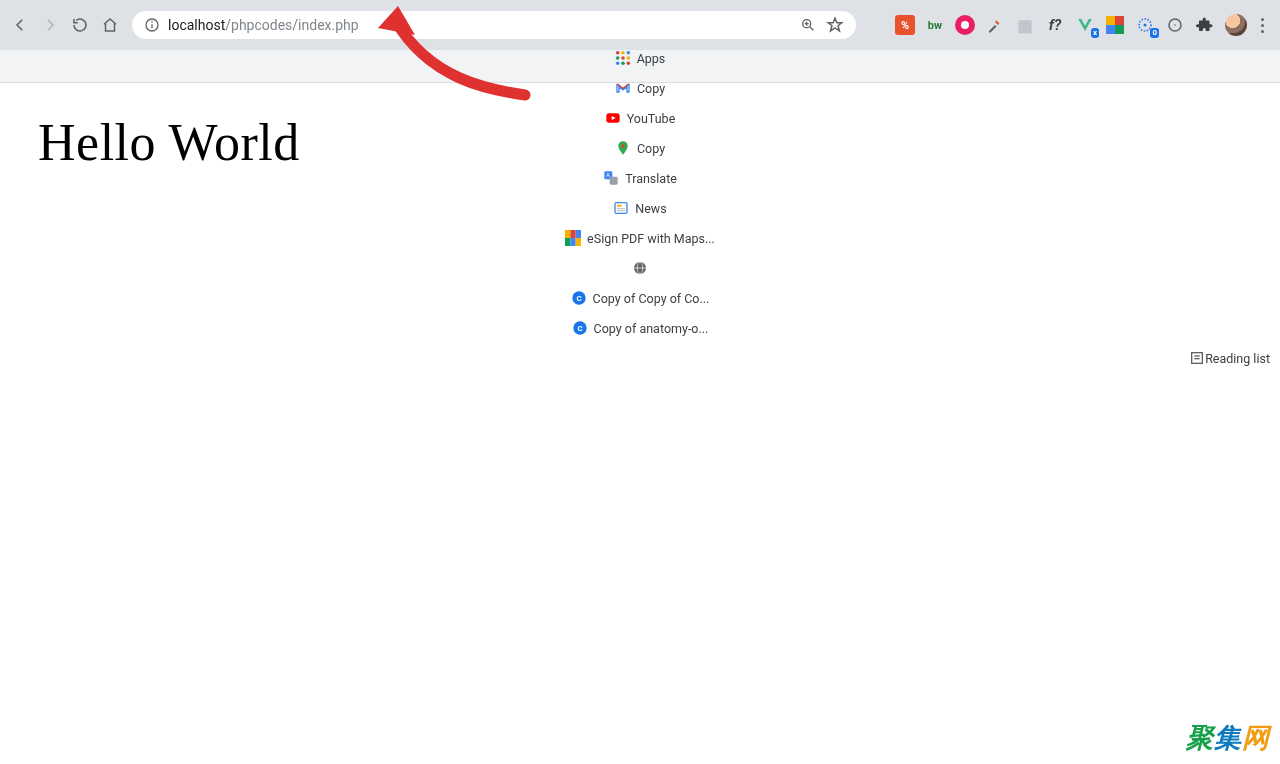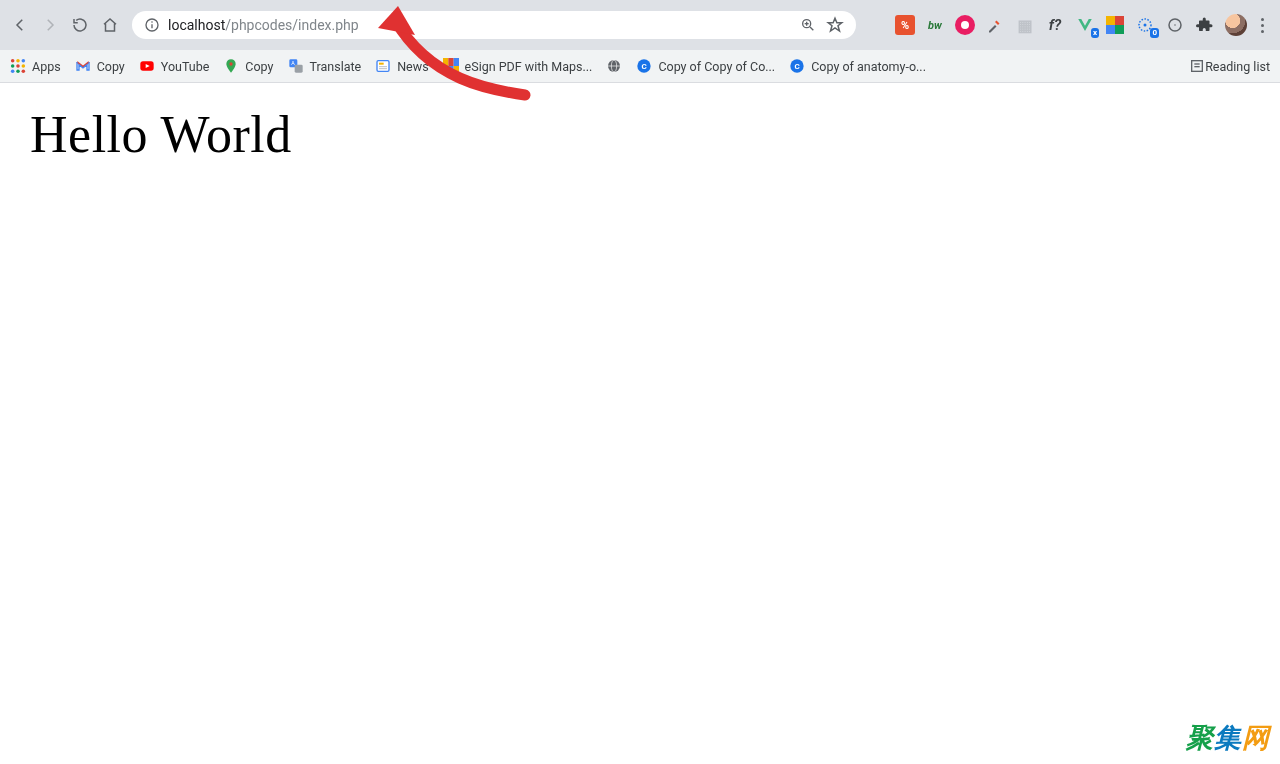--- a/index.html
+++ b/index.html
@@ -26,27 +26,27 @@
   .ext-badge{position:relative;}
   .ext-badge .b{position:absolute;bottom:-3px;right:-4px;background:#1a73e8;color:#fff;
     font-size:8px;border-radius:3px;padding:0 2px;line-height:10px;}
   .avatar{width:22px;height:22px;border-radius:50%;
     background:radial-gradient(circle at 35% 30%,#f7c59f 0 35%,#8d6e63 36% 60%,#5d4037 61% 100%);}
   .menu-dots{display:flex;flex-direction:column;gap:3px;padding:4px;}
   .menu-dots span{width:3px;height:3px;background:#5f6368;border-radius:50%;}
   
   .bm-bar{height:32px;background:#f1f3f4;border-bottom:1px solid #dadce0;
     display:flex;align-items:center;padding:0 10px;gap:14px;font-size:12.5px;
-    color:#3c4043;}
+    color:#3c4043;flex-direction:column;}
   .bm{display:flex;align-items:center;gap:6px;white-space:nowrap;}
   .bm .ic{width:16px;height:16px;display:flex;align-items:center;justify-content:center;}
   .bm-right{margin-left:auto;display:flex;align-items:center;}
   
   .page{padding:22px 30px;}
-  .page h1{margin:0;font-family:"Times New Roman",Times,serif;font-weight:400;
+  .page h1{margin:8px;font-family:"Times New Roman",Times,serif;font-weight:400;
     font-size:52px;letter-spacing:.5px;color:#000;}
   
   .arrow{position:absolute;left:370px;top:0px;pointer-events:none;}
   
   .wm{position:absolute;right:10px;bottom:8px;font-size:27px;font-weight:800;
     font-style:italic;letter-spacing:1px;}
   .wm span:nth-child(1){color:#15a04a;}
   .wm span:nth-child(2){color:#0b7abf;}
   .wm span:nth-child(3){color:#f39c12;}
 </style>
@@ -94,21 +94,21 @@
           <line x1="10" y1="7" x2="10" y2="13" stroke="#5f6368" stroke-width="2"></line>
         </svg>
       <svg width="18" height="18" viewBox="0 0 24 24">
           <path fill="none" stroke="#5f6368" stroke-width="2" d="M12 3l2.5 6H21l-5 4 2 7-6-4-6 4 2-7-5-4h6.5z"></path>
         </svg>
     </span>
   </div>
 
   <div class="ext-strip">
     <div class="ext" style="background:#e8522f">%</div>
-    <div class="ext" style="color:#2b7a3b;font-style:italic;background:transparent">bw</div>
+    <div class="ext" style="color:#2b7a3b;background:transparent">bw</div>
     <div class="ext" style="background:#e91e63;border-radius:50%">
       <span style="width:8px;height:8px;border-radius:50%;background:#fff"></span>
     </div>
     <div class="ext">
       <svg viewBox="0 0 24 24">
           <path d="M4 20l8-8 2 2-8 8H4v-2z" fill="#5f6368"></path>
           <path d="M14 6l4 4-2 2-4-4 2-2z" fill="#e8522f"></path>
         </svg>
     </div>
     <div class="ext" style="color:#bfc3c9;background:transparent;font-size:16px">▦</div>

